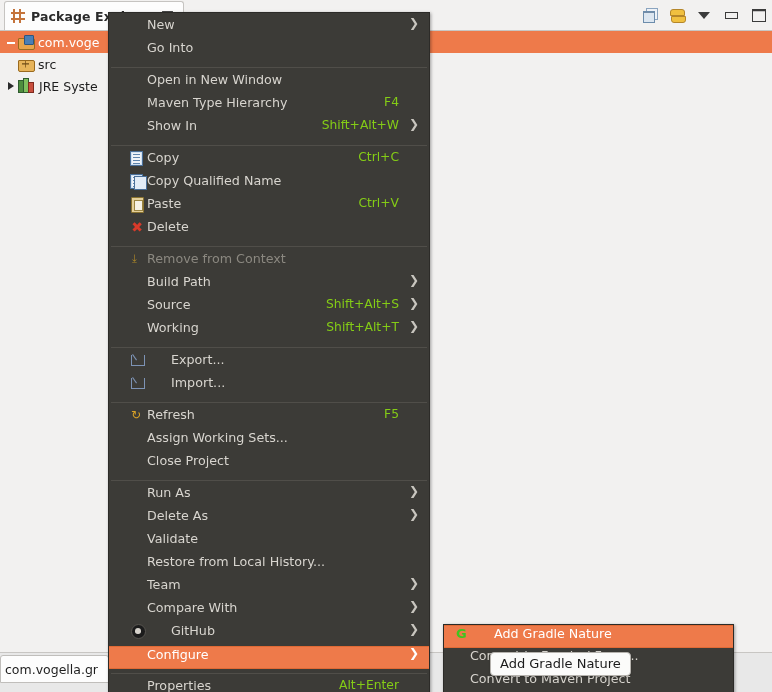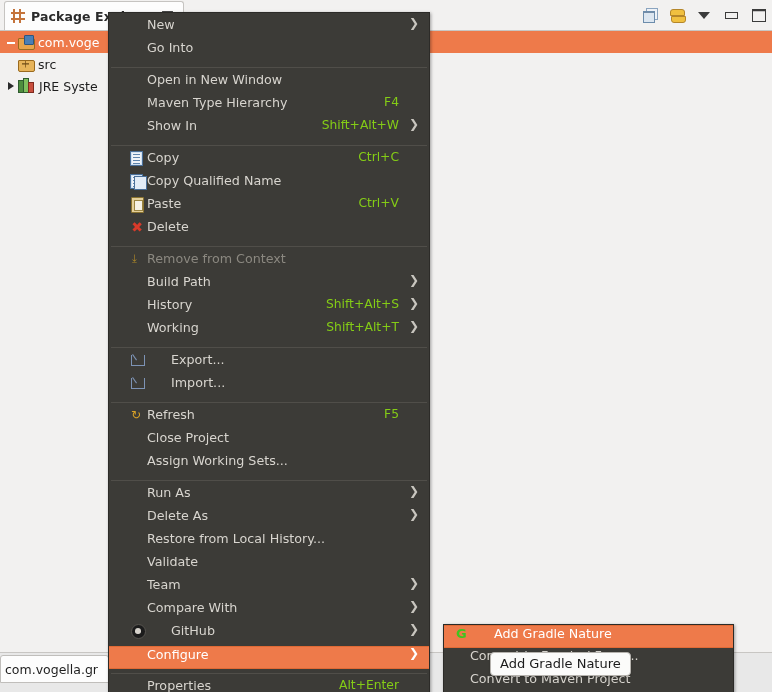--- a/index.html
+++ b/index.html
@@ -606,21 +606,21 @@
       <span class="mi-label">Remove from Context</span>
       <span class="mi-arrow none">❯</span>
     </div>
     <div class="mi">
       <span class="mi-icon"></span>
       <span class="mi-label">Build Path</span>
       <span class="mi-arrow">❯</span>
     </div>
     <div class="mi">
       <span class="mi-icon"></span>
-      <span class="mi-label">History</span>
+      <span class="mi-label">Source</span>
       <span class="mi-accel">Shift+Alt+S</span>
       <span class="mi-arrow">❯</span>
     </div>
     <div class="mi">
       <span class="mi-icon"></span>
       <span class="mi-label">Working</span>
       <span class="mi-accel">Shift+Alt+T</span>
       <span class="mi-arrow">❯</span>
     </div>
 
@@ -646,49 +646,49 @@
     <div class="mi">
       <span class="mi-icon">
           <span class="ic-refresh">↻</span>
         </span>
       <span class="mi-label">Refresh</span>
       <span class="mi-accel">F5</span>
       <span class="mi-arrow none">❯</span>
     </div>
     <div class="mi">
       <span class="mi-icon"></span>
+      <span class="mi-label">Assign Working Sets...</span>
+      <span class="mi-arrow none">❯</span>
+    </div>
+    <div class="mi">
+      <span class="mi-icon"></span>
       <span class="mi-label">Close Project</span>
       <span class="mi-arrow none">❯</span>
     </div>
-    <div class="mi">
-      <span class="mi-icon"></span>
-      <span class="mi-label">Assign Working Sets...</span>
-      <span class="mi-arrow none">❯</span>
-    </div>
 
     <div class="sep"></div>
 
     <div class="mi">
       <span class="mi-icon"></span>
       <span class="mi-label">Run As</span>
       <span class="mi-arrow">❯</span>
     </div>
     <div class="mi">
       <span class="mi-icon"></span>
       <span class="mi-label">Delete As</span>
       <span class="mi-arrow">❯</span>
     </div>
     <div class="mi">
       <span class="mi-icon"></span>
+      <span class="mi-label">Validate</span>
+      <span class="mi-arrow none">❯</span>
+    </div>
+    <div class="mi">
+      <span class="mi-icon"></span>
       <span class="mi-label">Restore from Local History...</span>
-      <span class="mi-arrow none">❯</span>
-    </div>
-    <div class="mi">
-      <span class="mi-icon"></span>
-      <span class="mi-label">Validate</span>
       <span class="mi-arrow none">❯</span>
     </div>
     <div class="mi">
       <span class="mi-icon"></span>
       <span class="mi-label">Team</span>
       <span class="mi-arrow">❯</span>
     </div>
     <div class="mi">
       <span class="mi-icon"></span>
       <span class="mi-label">Compare With</span>

